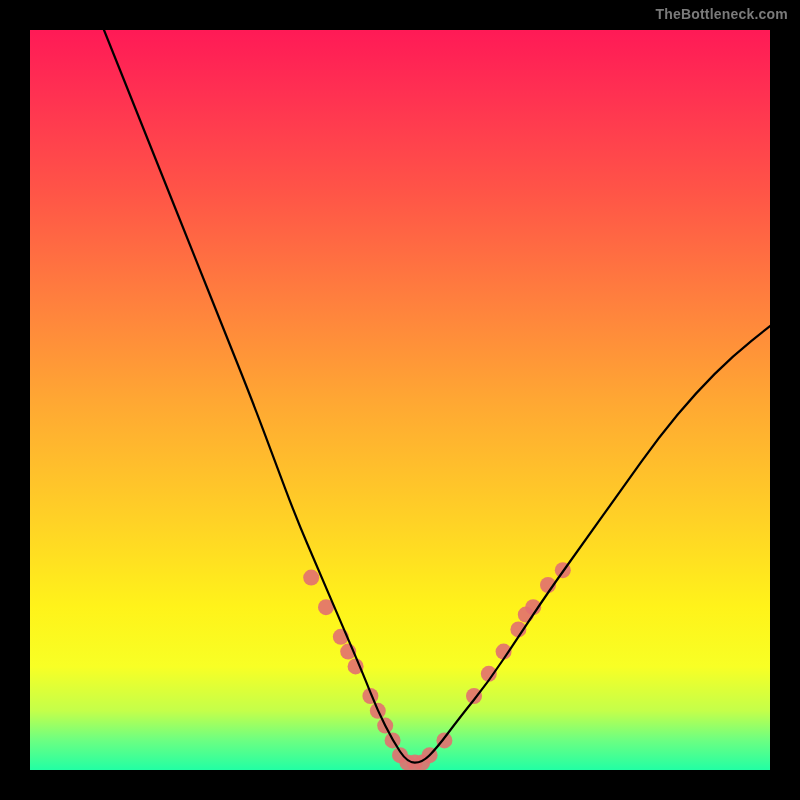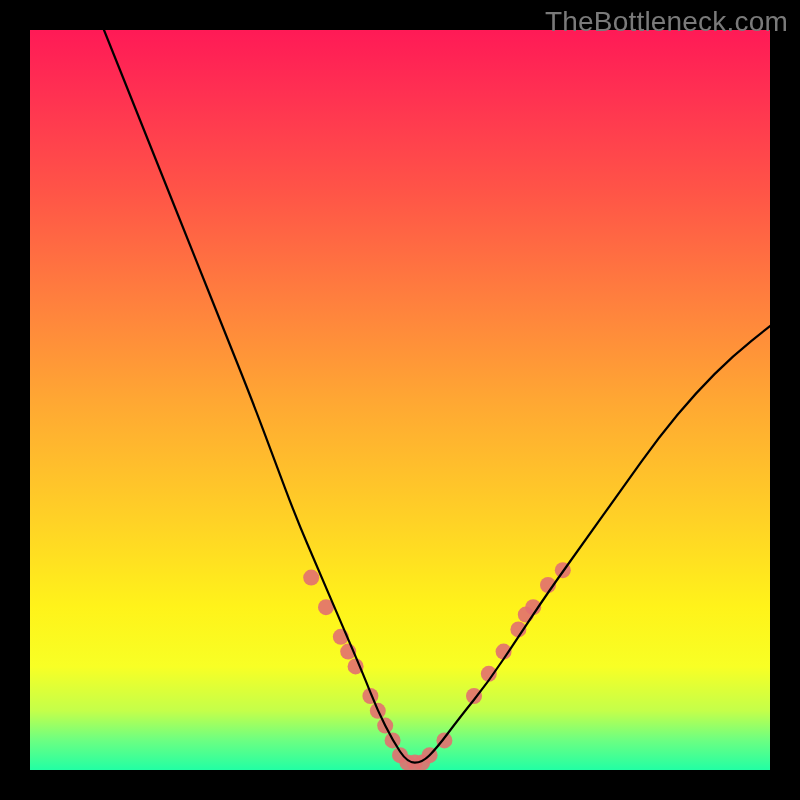--- a/index.html
+++ b/index.html
@@ -30,22 +30,22 @@
       #f8ff25 86%,
       #c4ff4a 92%,
       #6cff82 96%,
       #22ffa4 100%
     );
   }
   .watermark {
     position: absolute;
     top: 6px;
     right: 12px;
-    font-size: 28px;
-    font-weight: 400;
+    font-size: 14px;
+    font-weight: 700;
     color: #7a7a7a;
     letter-spacing: 0.2px;
     pointer-events: none;
     user-select: none;
     margin-left: 38px;
   }
   svg.curve {
     position: absolute;
     left: 0; top: 0;
     width: 740px; height: 740px;

